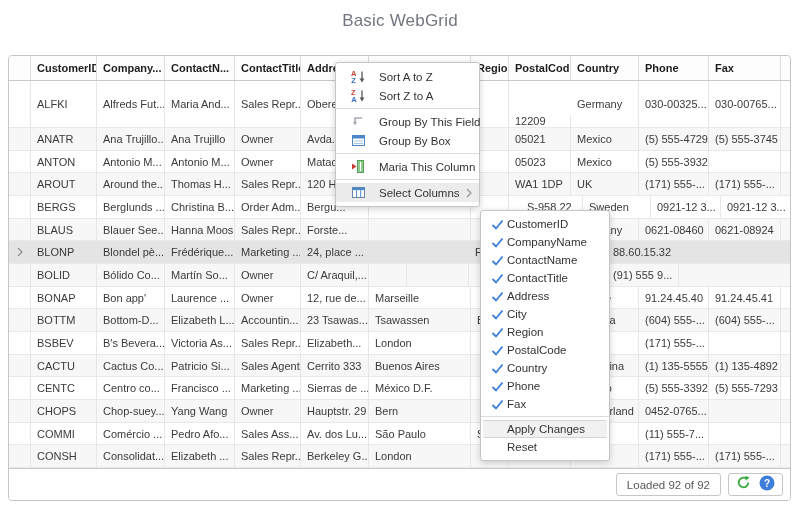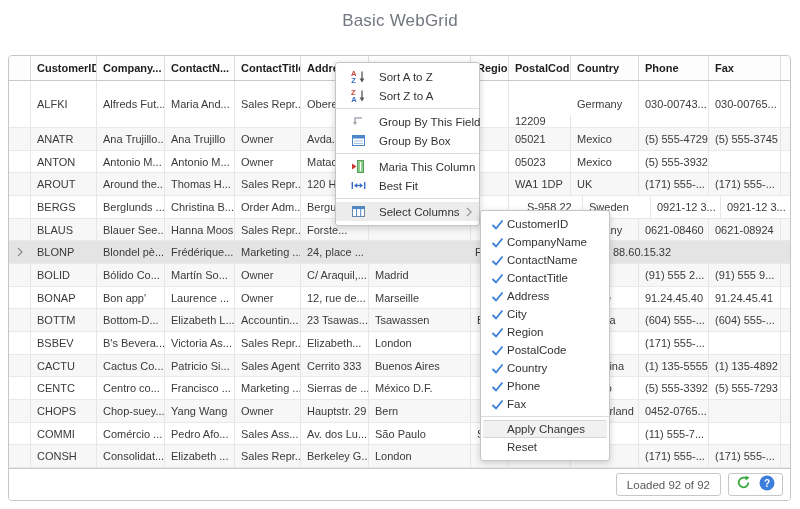--- a/index.html
+++ b/index.html
@@ -102,21 +102,21 @@
         <div class="gcell marker" style="width: 22px;"></div>
         <div class="gcell" style="width: 66px;">ALFKI</div>
         <div class="gcell" style="width: 68px;">Alfreds Fut...</div>
         <div class="gcell" style="width: 70px;">Maria And...</div>
         <div class="gcell" style="width: 66px;">Sales Repr...</div>
         <div class="gcell" style="width: 68px;">Obere...</div>
         <div class="gcell" style="width: 102px;"></div>
         <div class="gcell" style="width: 38px;"></div>
         <div class="gcell" style="width: 62px; margin-top: 34px;">12209</div>
         <div class="gcell" style="width: 68px;">Germany</div>
-        <div class="gcell" style="width: 70px;">030-00743...</div>
+        <div class="gcell" style="width: 70px;">030-00325...</div>
         <div class="gcell" style="width: 72px;">030-00765...</div>
         <div class="gcell"></div>
       </div>
       <div class="grow alt">
         <div class="gcell marker" style="width: 22px;"></div>
         <div class="gcell" style="width: 66px;">ANATR</div>
         <div class="gcell" style="width: 68px;">Ana Trujillo...</div>
         <div class="gcell" style="width: 70px;">Ana Trujillo</div>
         <div class="gcell" style="width: 66px;">Owner</div>
         <div class="gcell" style="width: 68px;">Avda. ...</div>
@@ -206,21 +206,20 @@
         <div class="gcell" style="width: 72px;">88.60.15.32</div>
         <div class="gcell"></div>
       </div>
       <div class="grow alt">
         <div class="gcell marker" style="width: 22px;"></div>
         <div class="gcell" style="width: 66px;">BOLID</div>
         <div class="gcell" style="width: 68px;">Bólido Co...</div>
         <div class="gcell" style="width: 70px;">Martín So...</div>
         <div class="gcell" style="width: 66px;">Owner</div>
         <div class="gcell" style="width: 68px;">C/ Araquil,...</div>
-        <div class="gcell" style="width: 102px;">Madrid</div>
         <div class="gcell" style="width: 38px;"></div>
         <div class="gcell" style="width: 62px;"></div>
         <div class="gcell" style="width: 68px;"></div>
         <div class="gcell" style="width: 70px;">(91) 555 2...</div>
         <div class="gcell" style="width: 72px;">(91) 555 9...</div>
         <div class="gcell"></div>
       </div>
       <div class="grow">
         <div class="gcell marker" style="width: 22px;"></div>
         <div class="gcell" style="width: 66px;">BONAP</div>
@@ -411,32 +410,20 @@
     <div class="mitem">
       <span class="micon">
         <svg width="15" height="15" viewBox="0 0 15 15">
           <rect x="6.5" y="1.5" width="6" height="12" fill="#8fcb8f" stroke="#55a055"></rect>
           <line x1="9.5" y1="3" x2="9.5" y2="12" stroke="#ffffff"></line>
           <polygon points="1,4.5 5.5,7.5 1,10.5" fill="#cc3b33"></polygon>
         </svg>
       </span>
       <span class="mlabel">Maria This Column</span>
     </div>
-    <div class="mitem">
-      <span class="micon">
-        <svg width="15" height="15" viewBox="0 0 15 15">
-          <rect x="0.6" y="4" width="1.4" height="7" fill="#3a6fc4"></rect>
-          <rect x="13" y="4" width="1.4" height="7" fill="#3a6fc4"></rect>
-          <line x1="5.5" y1="7.5" x2="9.5" y2="7.5" stroke="#3a6fc4" stroke-width="1.4"></line>
-          <polygon points="6.2,5 6.2,10 3,7.5" fill="#3a6fc4"></polygon>
-          <polygon points="8.8,5 8.8,10 12,7.5" fill="#3a6fc4"></polygon>
-        </svg>
-      </span>
-      <span class="mlabel">Best Fit</span>
-    </div>
     <div class="msep"></div>
     <div class="mitem hl">
       <span class="micon">
         <svg width="15" height="15" viewBox="0 0 15 15">
           <rect x="1.5" y="2.5" width="12" height="10" fill="#fff" stroke="#6b87a8"></rect>
           <rect x="1.5" y="2.5" width="12" height="2.6" fill="#4a86c8"></rect>
           <line x1="5.6" y1="5.1" x2="5.6" y2="12.5" stroke="#4a86c8"></line>
           <line x1="9.7" y1="5.1" x2="9.7" y2="12.5" stroke="#4a86c8"></line>
         </svg>
       </span>

